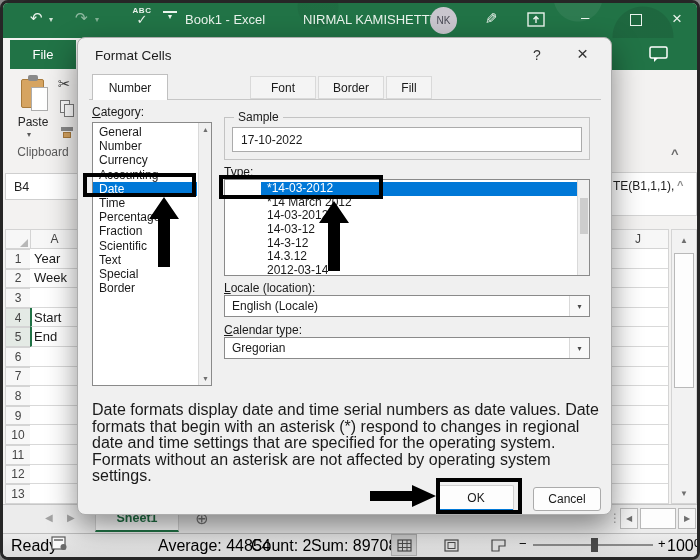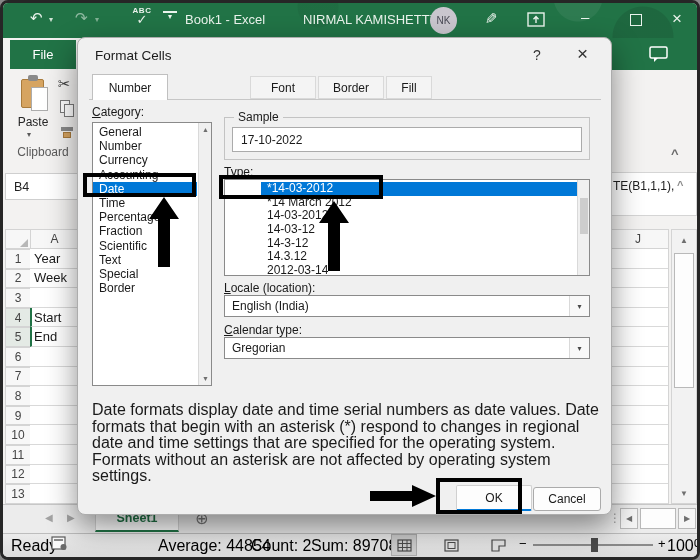--- a/index.html
+++ b/index.html
@@ -149,21 +149,21 @@
   .type-scroll { position:absolute; right:0; top:0; bottom:0; width:12px; background:#F0F0F0;
                  border-left:1px solid #D9D9D9; }
   .ts-thumb { position:absolute; left:2px; top:18px; width:8px; height:36px; background:#CDCDCD; }
   .dd { left:146px; width:366px; height:22px; background:#fff; border:1px solid #8A8A8A;
         font-size:12px; color:#1a1a1a; display:flex; align-items:center; padding-left:7px; }
   .dd-btn { position:absolute; right:0; top:0; bottom:0; width:20px; background:#F8F8F8;
             border-left:1px solid #D9D9D9; color:#4a4a4a; font-size:8px;
             display:flex; align-items:center; justify-content:center; }
   .dlg-desc { left:14px; top:364px; width:507px; font-size:16px; line-height:16.5px; color:#1a1a1a; }
   .btn { font-size:12px; color:#1a1a1a; display:flex; align-items:center; justify-content:center; }
-  .ok-btn { left:378px; top:447px; width:76px; height:26px; background:#FDFDFD;
+  .ok-btn { left:360px; top:447px; width:76px; height:26px; background:#FDFDFD;
             border:1px solid #D0D0D0; border-bottom:2px solid #0078D7; border-radius:2px; }
   .cancel-btn { left:455px; top:449px; width:68px; height:24px; background:#FDFDFD;
                 border:1px solid #ABABAB; border-radius:3px; }
 
   
   .anno { z-index:50; }
   .anno-rect { border:4px solid #000; background:transparent; }
   .rect-date { left:80px; top:170px; width:113px; height:24px; }
   .rect-type { left:216px; top:172px; width:164px; height:24px; }
   .rect-ok { left:433px; top:475px; width:86px; height:36px; }
@@ -390,21 +390,21 @@
         <div class="type-item">14.3.12</div>
         <div class="type-item">2012-03-14</div>
       </div>
       <div class="type-scroll">
         <div class="ts-thumb"></div>
       </div>
     </div>
 
     <span class="abs lbl accel" style="left:146px; top:243px;">Locale (location):</span>
     <div class="abs dd" style="top:257px;">
-      <span>English (India)</span>
+      <span>English (Locale)</span>
       <span class="dd-btn">▾</span>
     </div>
     <span class="abs lbl accel" style="left:146px; top:285px;">Calendar type:</span>
     <div class="abs dd" style="top:299px;">
       <span>Gregorian</span>
       <span class="dd-btn">▾</span>
     </div>
 
     <div class="abs dlg-desc">Date formats display date and time serial numbers as date values.  Date formats that begin with an asterisk (*) respond to changes in regional date and time settings that are specified for the operating system. Formats without an asterisk are not affected by operating system settings.</div>
 

